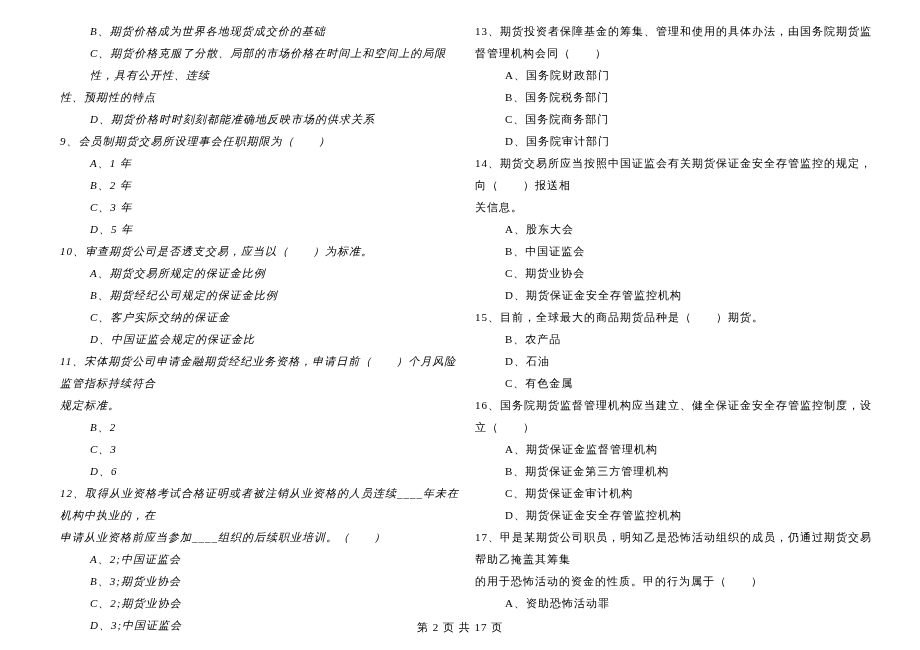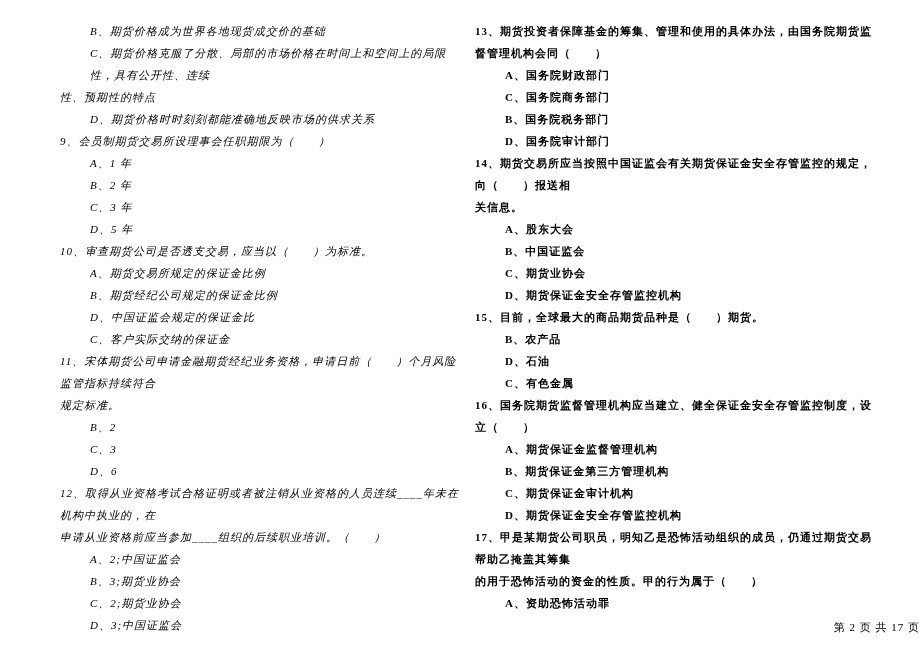--- a/index.html
+++ b/index.html
@@ -26,40 +26,39 @@
     .column {
       flex: 1;
       padding: 0 10px;
     }
     .column-left {
       padding-left: 30px;
       font-style: italic;
     }
     .column-right {
       padding-left: 0px;
-      font-weight: bold;
     }
     .option-line {
       padding-left: 30px;
       line-height: 2.0;
       letter-spacing: 1px;
     }
     .question-line {
       line-height: 2.0;
       letter-spacing: 1px;
     }
     .continuation-line {
       line-height: 2.0;
       letter-spacing: 1px;
     }
     .footer {
       position: absolute;
       bottom: 15px;
       width: 100%;
-      text-align: right;
+      text-align: center;
       font-size: 11px;
       letter-spacing: 1px;
     }
   </style>
 </head>
 <body>
 
 <div class="page-container">
   <div class="column column-left" id="left-col">
       <div class="option-line">B、期货价格成为世界各地现货成交价的基础</div>
@@ -67,39 +66,39 @@
       <div class="continuation-line">性、预期性的特点</div>
       <div class="option-line">D、期货价格时时刻刻都能准确地反映市场的供求关系</div>
       <div class="question-line">9、会员制期货交易所设理事会任职期限为（　　）</div>
       <div class="option-line">A、1 年</div>
       <div class="option-line">B、2 年</div>
       <div class="option-line">C、3 年</div>
       <div class="option-line">D、5 年</div>
       <div class="question-line">10、审查期货公司是否透支交易，应当以（　　）为标准。</div>
       <div class="option-line">A、期货交易所规定的保证金比例</div>
       <div class="option-line">B、期货经纪公司规定的保证金比例</div>
+      <div class="option-line">C、客户实际交纳的保证金</div>
       <div class="option-line">D、中国证监会规定的保证金比</div>
-      <div class="option-line">C、客户实际交纳的保证金</div>
       <div class="question-line">11、宋体期货公司申请金融期货经纪业务资格，申请日前（　　）个月风险监管指标持续符合</div>
       <div class="continuation-line">规定标准。</div>
       <div class="option-line">B、2</div>
       <div class="option-line">C、3</div>
       <div class="option-line">D、6</div>
       <div class="question-line">12、取得从业资格考试合格证明或者被注销从业资格的人员连续____年未在机构中执业的，在</div>
       <div class="continuation-line">申请从业资格前应当参加____组织的后续职业培训。（　　）</div>
       <div class="option-line">A、2;中国证监会</div>
       <div class="option-line">B、3;期货业协会</div>
       <div class="option-line">C、2;期货业协会</div>
       <div class="option-line">D、3;中国证监会</div>
     </div>
   <div class="column column-right" id="right-col">
       <div class="question-line">13、期货投资者保障基金的筹集、管理和使用的具体办法，由国务院期货监督管理机构会同（　　）</div>
       <div class="option-line">A、国务院财政部门</div>
+      <div class="option-line">B、国务院税务部门</div>
       <div class="option-line">C、国务院商务部门</div>
-      <div class="option-line">B、国务院税务部门</div>
       <div class="option-line">D、国务院审计部门</div>
       <div class="question-line">14、期货交易所应当按照中国证监会有关期货保证金安全存管监控的规定，向（　　）报送相</div>
       <div class="continuation-line">关信息。</div>
       <div class="option-line">A、股东大会</div>
       <div class="option-line">B、中国证监会</div>
       <div class="option-line">C、期货业协会</div>
       <div class="option-line">D、期货保证金安全存管监控机构</div>
       <div class="question-line">15、目前，全球最大的商品期货品种是（　　）期货。</div>
       <div class="option-line">B、农产品</div>
       <div class="option-line">D、石油</div>

